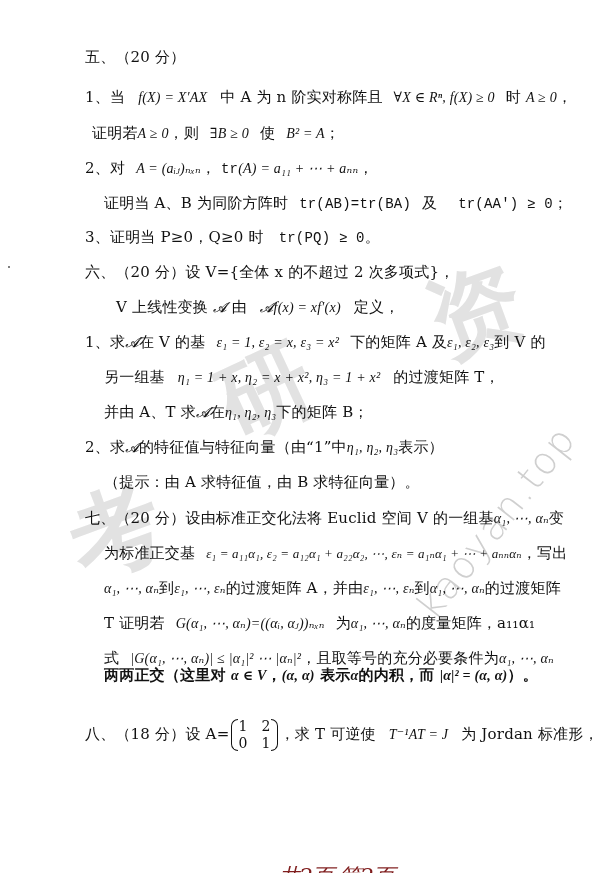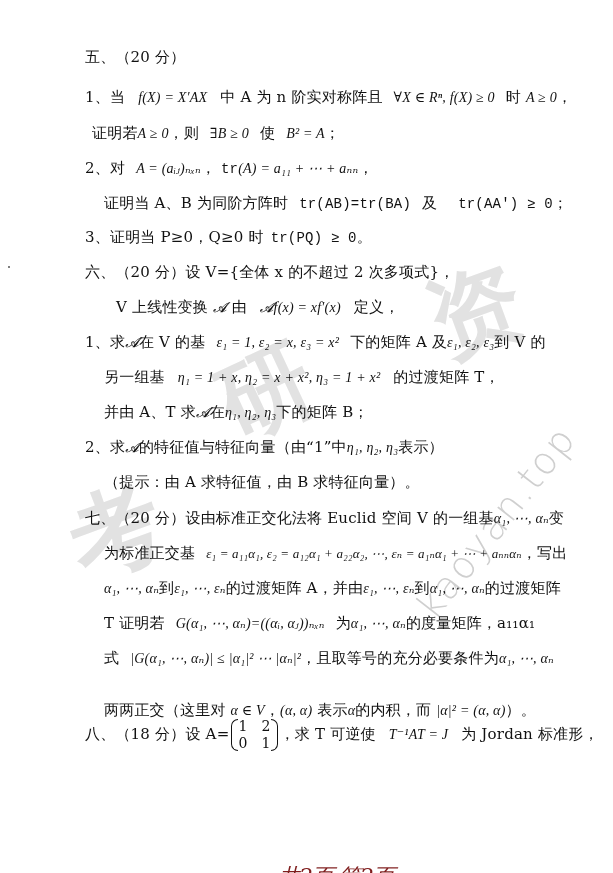--- a/index.html
+++ b/index.html
@@ -61,21 +61,21 @@
 
   <div class="line" style="left:104px; top:193px;">
     <span>证明当 A、B 为同阶方阵时</span>
     <span class="mono" style="margin:0 6px;">tr(AB)=tr(BA)</span>
     <span>及</span>
     <span class="mono" style="margin-left:16px;">tr(AA′) ≥ 0</span><span>；</span>
   </div>
 
   <div class="line" style="left:85px; top:227px;">
     <span>3、证明当 P≥0，Q≥0 时</span>
-    <span class="mono" style="margin-left:2px;text-align:right;">tr(PQ) ≥ 0</span><span>。</span>
+    <span class="mono" style="margin-left:10px;text-align:right;">tr(PQ) ≥ 0</span><span>。</span>
   </div>
 
   <div class="line" style="left:85px; top:262px;">六、（20 分）设 V={全体 x 的不超过 2 次多项式}，</div>
 
   <div class="line" style="left:116px; top:297px;">
     <span>V 上线性变换</span>
     <span class="math">𝓐</span>
     <span>由</span>
     <span class="math" style="margin:0 8px;">𝓐f(x) = xf′(x)</span>
     <span>定义，</span>
@@ -120,21 +120,21 @@
     <span>T 证明若</span>
     <span class="math" style="margin:0 6px;">G(α₁, ⋯, αₙ)=((αᵢ, αⱼ))ₙₓₙ</span>
     <span>为</span><span class="math">α₁, ⋯, αₙ</span><span>的度量矩阵，a₁₁α₁</span>
   </div>
 
   <div class="line" style="left:104px; top:648px;">
     <span>式</span>
     <span class="math" style="margin-left:6px;">|G(α₁, ⋯, αₙ)| ≤ |α₁|² ⋯ |αₙ|²</span><span>，且取等号的充分必要条件为</span><span class="math">α₁, ⋯, αₙ</span>
   </div>
 
-  <div class="line" style="left:104px; top:700px;">
+  <div class="line" style="left:104px; top:665px;font-weight:bold;">
     <span>两两正交（这里对</span>
     <span class="math">α ∈ V</span><span>，</span><span class="math">(α, α)</span>
     <span>表示</span><span class="math">α</span><span>的内积，而</span>
     <span class="math">|α|² = (α, α)</span><span>）。</span>
   </div>
 
   <div class="line" style="left:85px; top:716px; line-height:36px;">
     <span>八、（18 分）设 A=</span><span class="matrix">
       <span class="row">
         <span>1</span>

